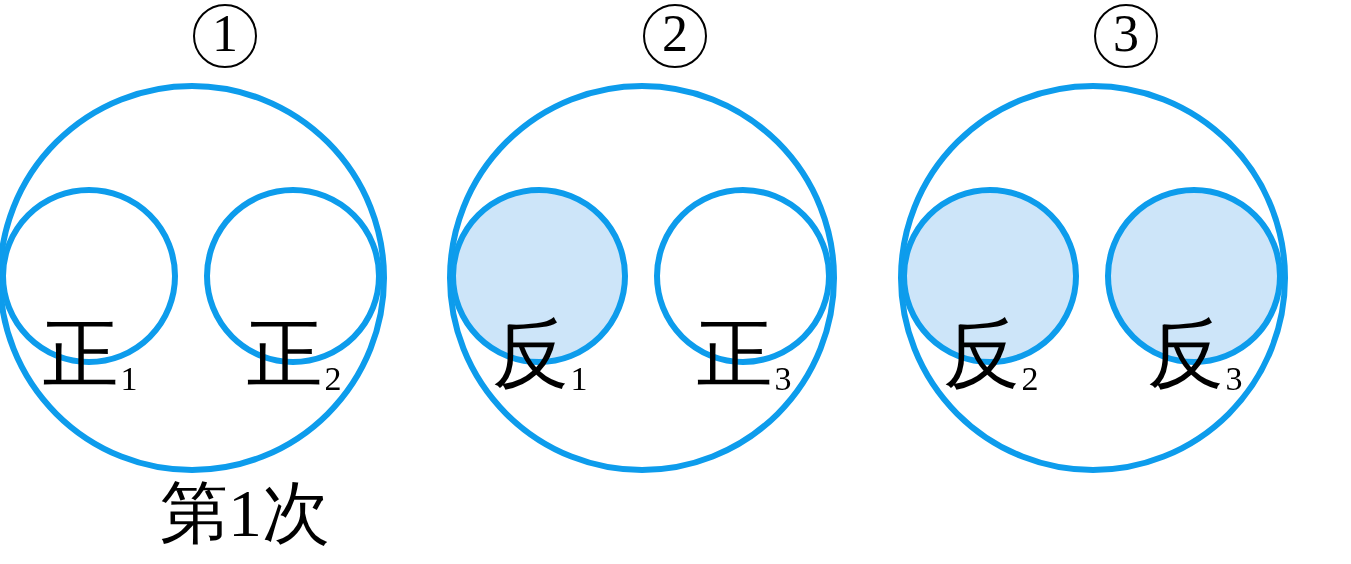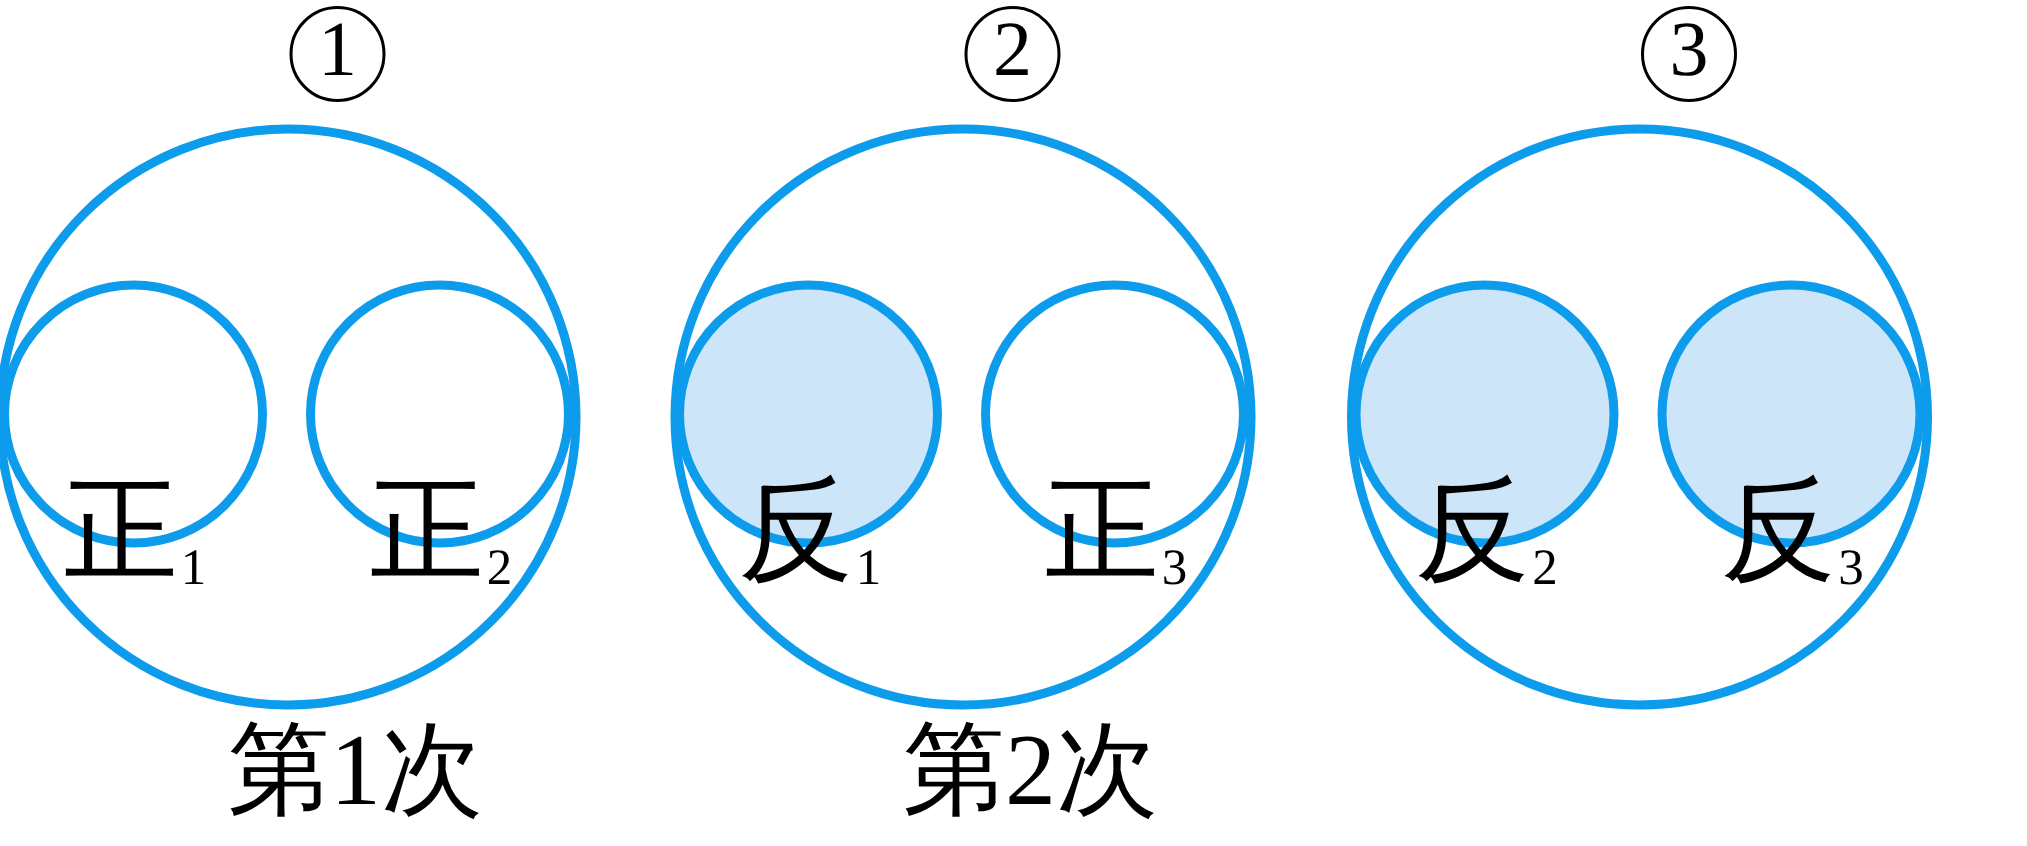--- a/index.html
+++ b/index.html
@@ -89,29 +89,30 @@
     line-height: 1;
     color: #000000;
     position: relative;
     top: 10px;
     left: 2px;
   }
 
   
   .caption {
     position: absolute;
-    left: 12px;
+    left: 0;
     top: 478px;
     width: 450px;
     text-align: center;
     font-family: "Liberation Serif", "DejaVu Serif", serif;
     font-size: 68px;
     line-height: 1.05;
     color: #000000;
     letter-spacing: 0px;
+    padding-left: 20px;
   }
 </style>
 </head>
 <body>
 
 <div id="stage">
 
   <div class="group g1">
 
     <div class="index-badge">
@@ -156,21 +157,20 @@
         <span class="han">反</span>
         <span class="sub">1</span>
       </div>
 
       <div class="cell-label" style="left:213px; top:238px; width:160px;">
         <span class="han">正</span>
         <span class="sub">3</span>
       </div>
     </div>
 
-    <div class="caption">第2次</div>
   </div>
 
   <div class="group g3">
 
     <div class="index-badge">
       <span class="num">3</span>
     </div>
 
     <div class="diagram">
       <svg viewBox="0 0 450 402" xmlns="http://www.w3.org/2000/svg">

